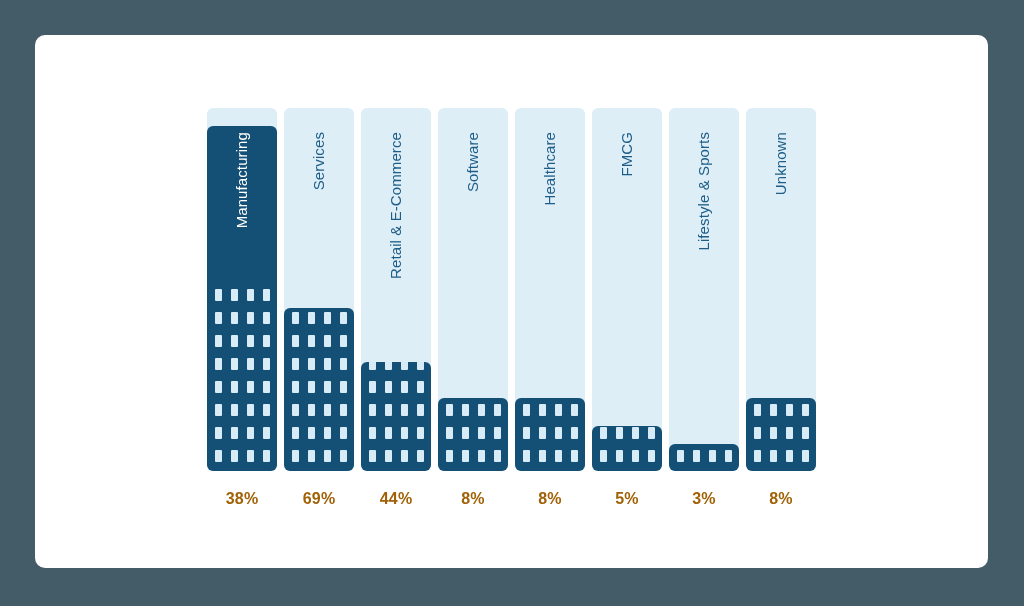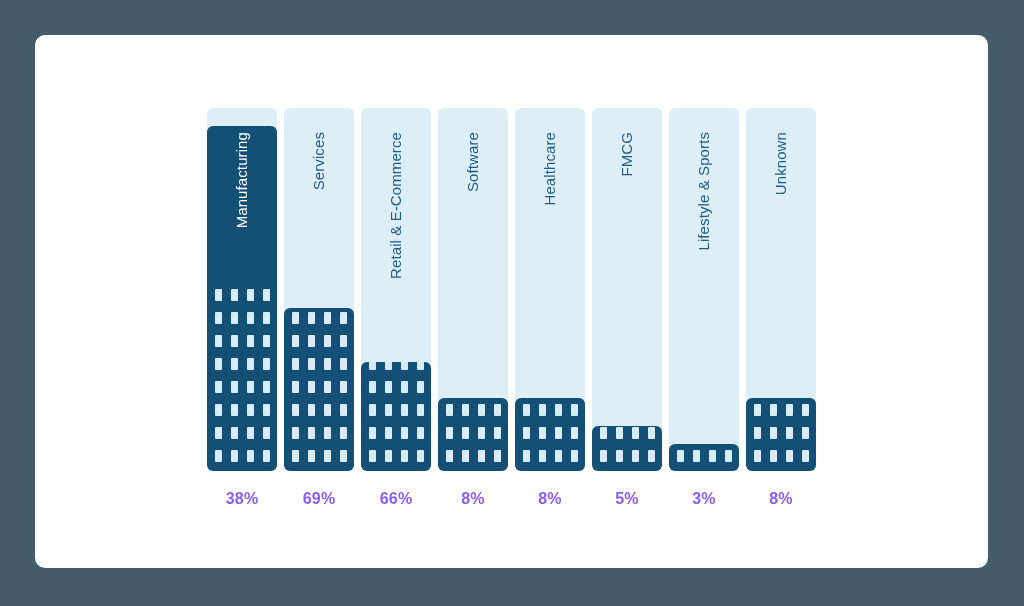--- a/index.html
+++ b/index.html
@@ -121,21 +121,21 @@
 
   
   .pct {
     position: absolute;
     top: 382px;        
     left: 0;
     width: 70px;
     text-align: center;
     font-size: 16px;
     font-weight: bold;
-    color: #8b5cf6;
+    color: #a16207;
     letter-spacing: 0.2px;
   }
 </style>
 </head>
 <body>
 
 <div id="stage">
   <div id="card">
     <div id="plot">
         <div class="col" style="left: 0px;">
@@ -282,21 +282,21 @@
                 <div class="win"></div>
                 <div class="win"></div>
                 <div class="win"></div>
                 <div class="win"></div>
               </div>
             </div>
           </div>
           <div class="cat-label">
             <span>Retail &amp; E-Commerce</span>
           </div>
-          <div class="pct">66%</div>
+          <div class="pct">44%</div>
         </div>
         <div class="col" style="left: 231px;">
           <div class="track"></div>
           <div class="bar" style="height: 73px;">
             <div class="windows">
               <div class="wrow">
                 <div class="win"></div>
                 <div class="win"></div>
                 <div class="win"></div>
                 <div class="win"></div>

